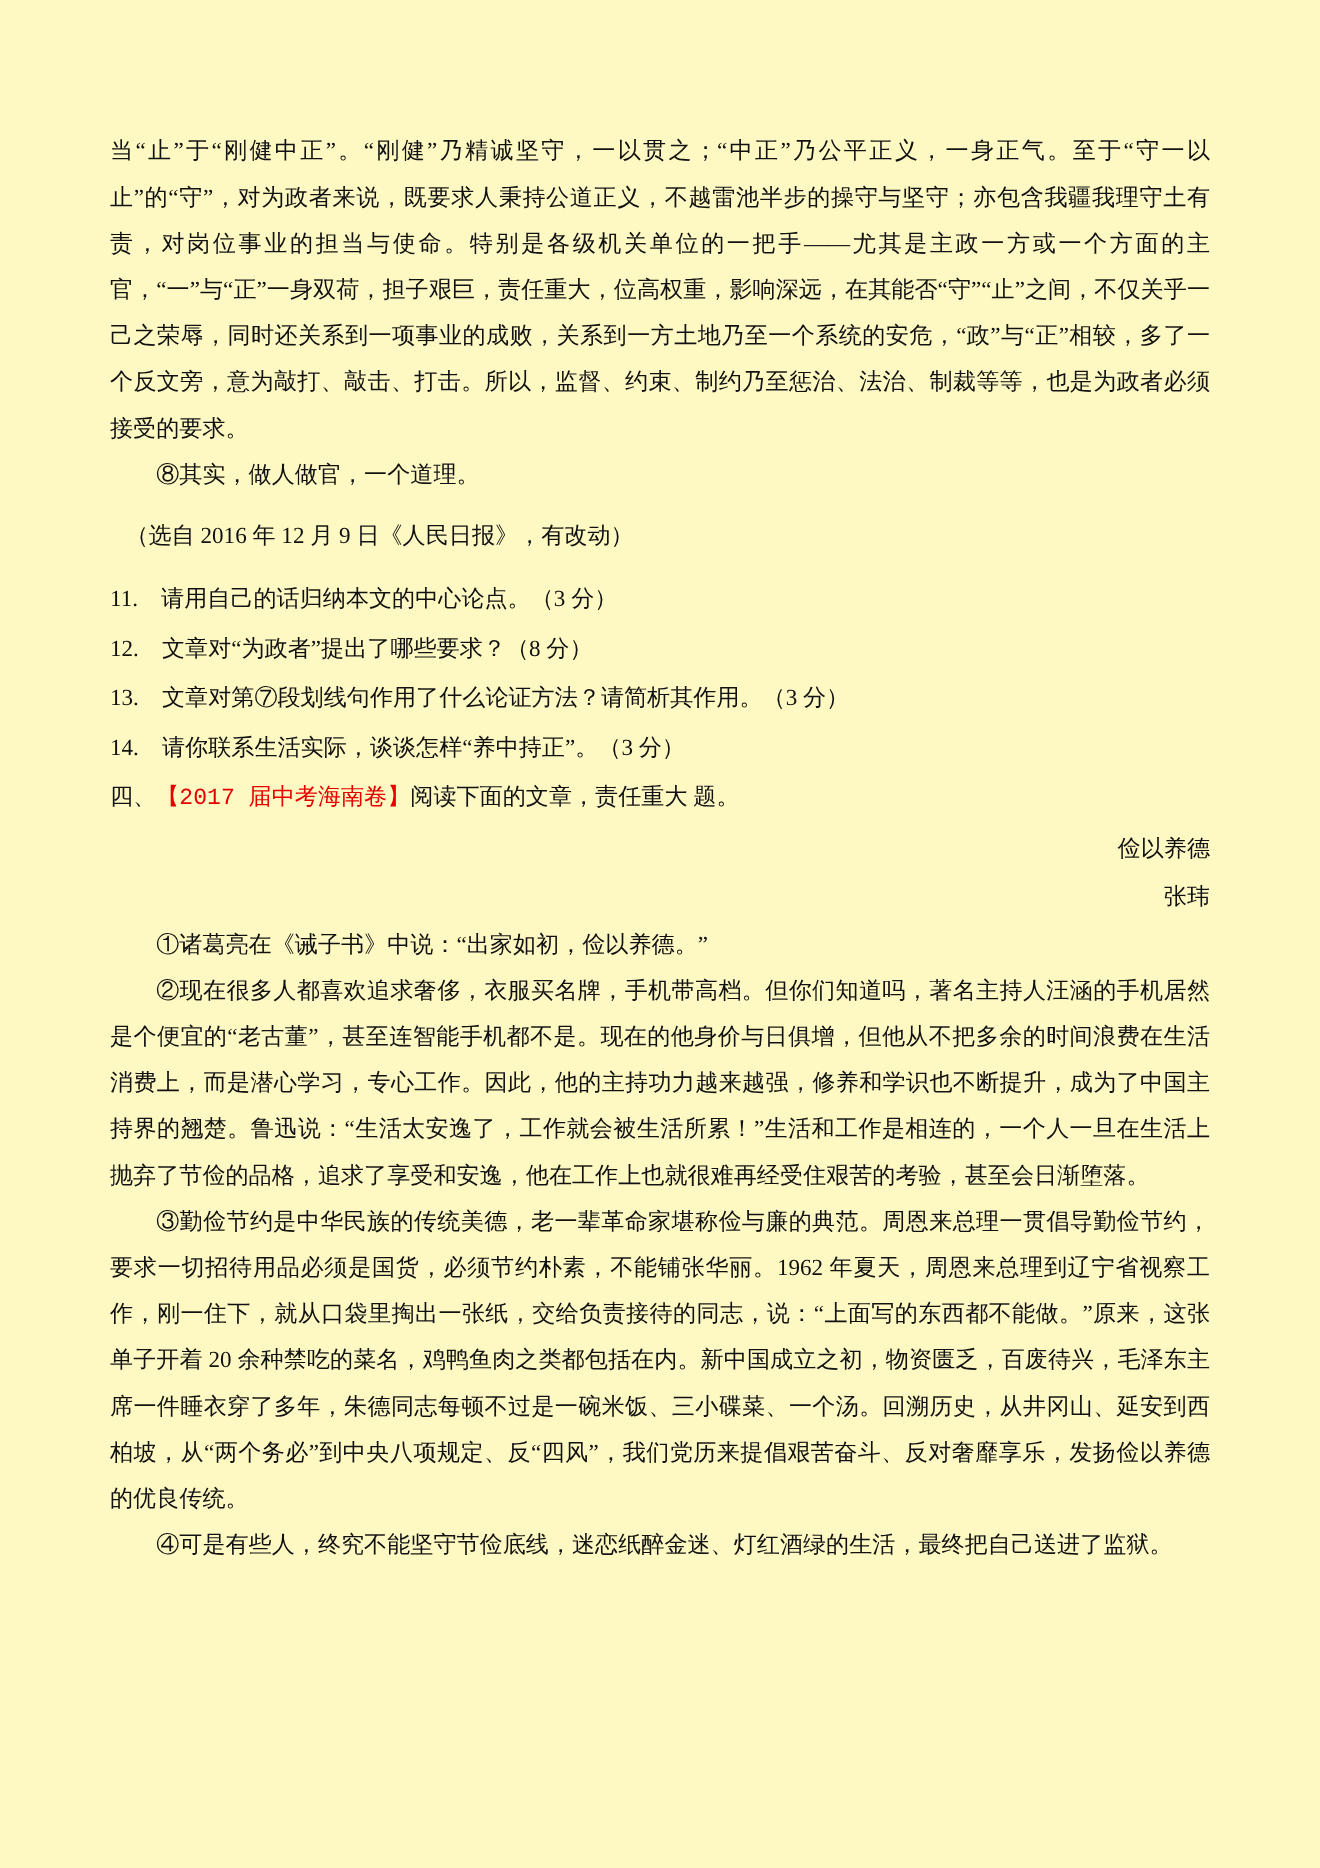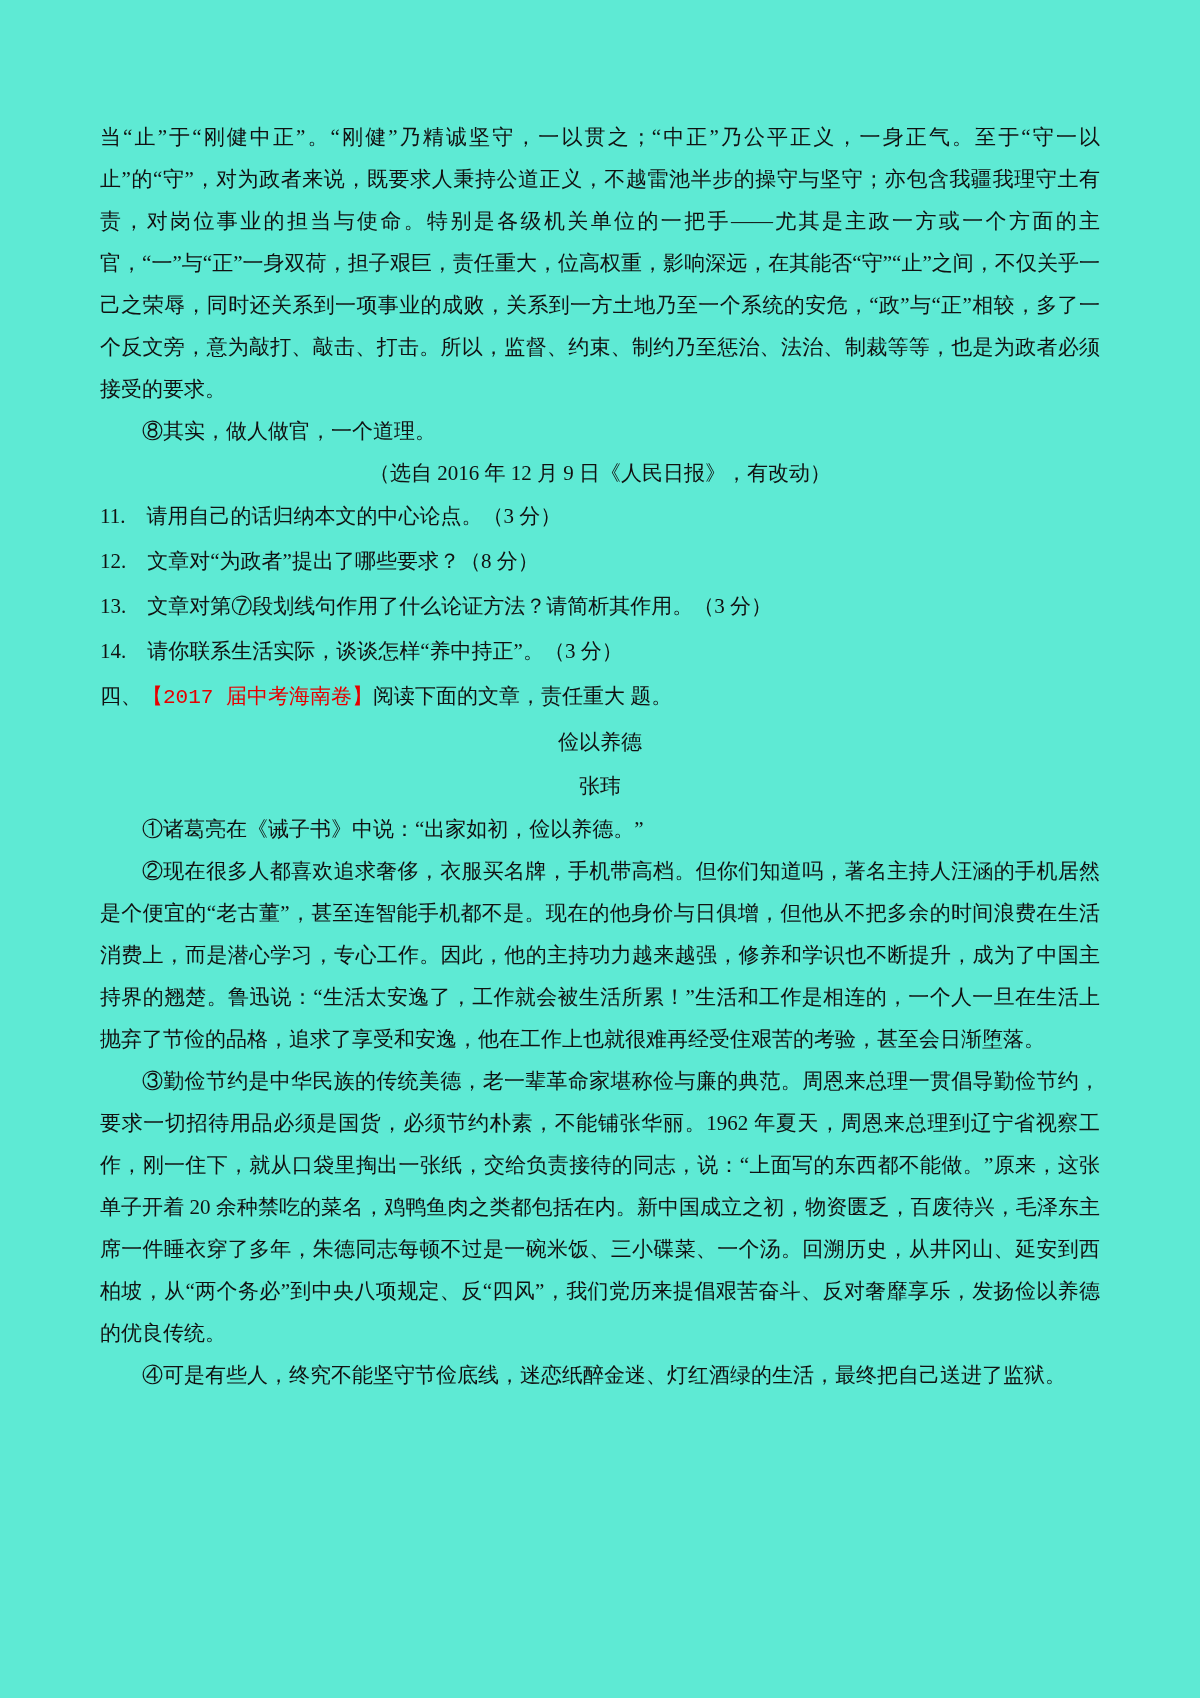--- a/index.html
+++ b/index.html
@@ -6,53 +6,53 @@
     margin: 0;
     padding: 0;
     background: #ffffff;
   }
   .page {
     position: relative;
     width: 1200px;
     height: 1698px;
     box-sizing: border-box;
     padding: 116px 100px 11px 100px;
-    background: #5eead4;
+    background: #fef9c3;
     color: #111111;
     font-family: "Liberation Serif", "DejaVu Serif", serif;
     font-size: 21px;
     line-height: 42px;
     overflow: hidden;
   }
   .para {
     text-align: justify;
     margin: 0;
   }
   .indent {
     text-indent: 2em;
   }
   .source-line {
-    text-align: center;
-    margin: 0;
+    text-align: left;
+    margin: 14px;
   }
   .question {
     text-align: justify;
     margin: 0;
     line-height: 45px;
   }
   .section-line {
     margin: 0;
     line-height: 45px;
   }
   .red-tag {
     color: #e60000;
     font-family: Liberation Mono, monospace;
   }
   .center-line {
-    text-align: center;
+    text-align: right;
     margin: 0;
     line-height: 44px;
   }
   .u-seg {
     text-decoration: underline;
     text-underline-offset: 7px;
     text-decoration-thickness: 1.5px;
   }
 </style>
 </head>

